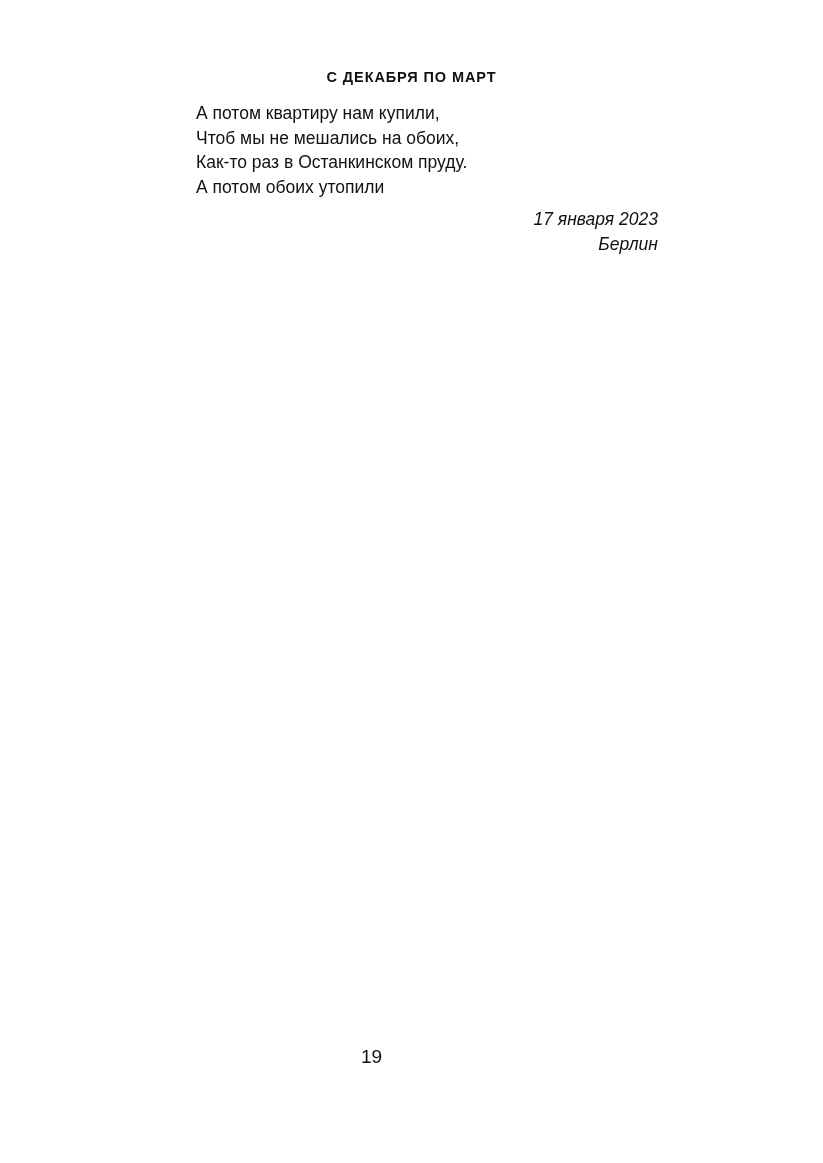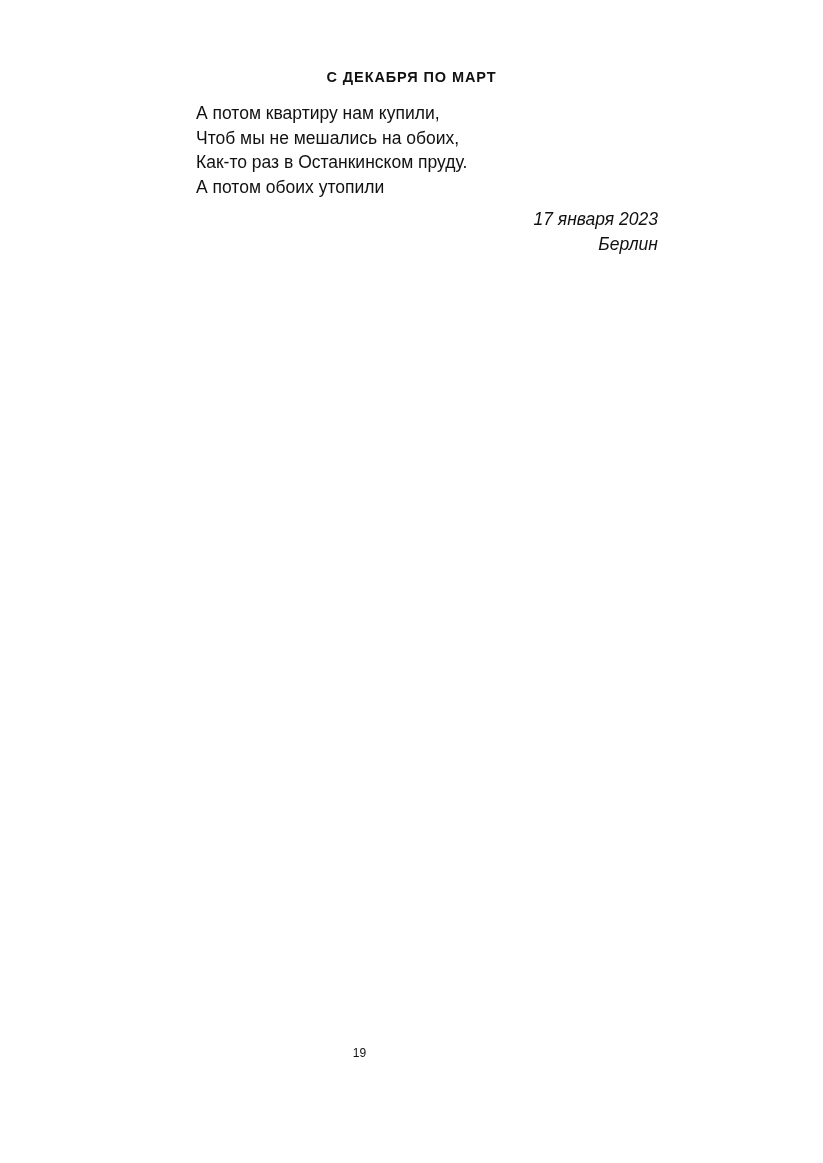--- a/index.html
+++ b/index.html
@@ -74,25 +74,25 @@
   }
   .colophon-line {
     font-size: 17.5px;
     line-height: 24.6px;
     color: #111111;
   }
 
   
   .folio {
     position: absolute;
-    left: 0;
+    left: 12px;
     top: 1046px;
     width: 719px;
     text-align: center;
-    font-size: 12px;
+    font-size: 19px;
     color: #111111;
   }
 </style>
 </head>
 <body>
 
 <div class="page">
 
   <div class="running-head">
     <div class="rule"></div>

